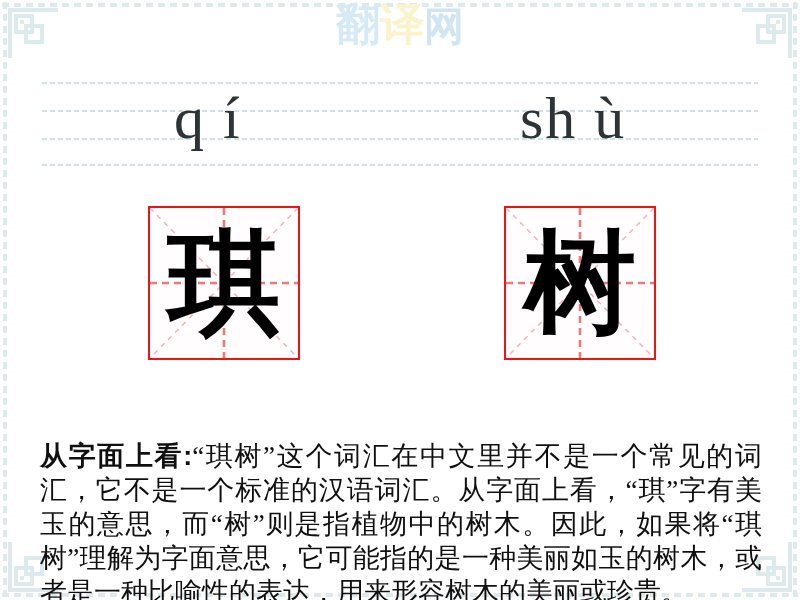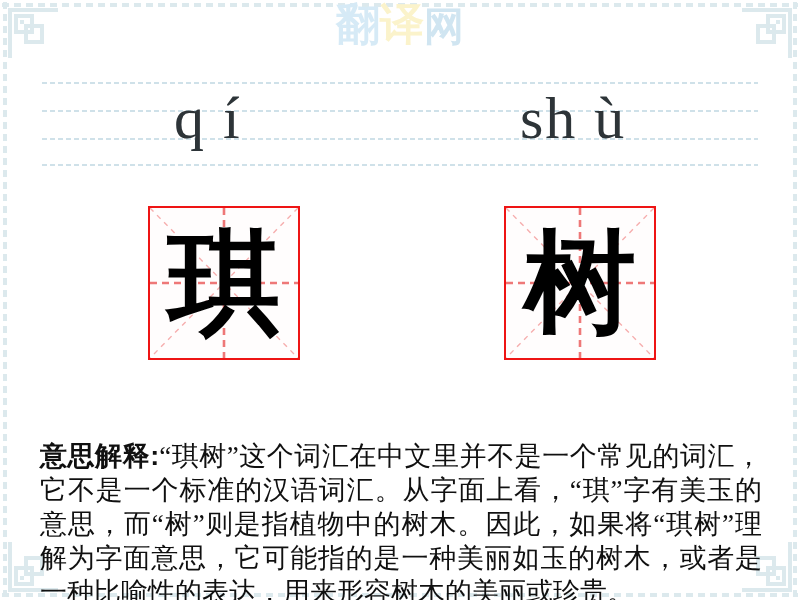--- a/index.html
+++ b/index.html
@@ -146,15 +146,15 @@
   <div class="charbox charbox-2">
     <svg class="grid" viewBox="0 0 148 150" preserveAspectRatio="none">
       <line x1="0" y1="0" x2="148" y2="150" stroke="#f6aeae" stroke-width="1.4" stroke-dasharray="5 5"></line>
       <line x1="148" y1="0" x2="0" y2="150" stroke="#f6aeae" stroke-width="1.4" stroke-dasharray="5 5"></line>
       <line x1="74" y1="0" x2="74" y2="150" stroke="#ee7878" stroke-width="2.6" stroke-dasharray="7 5"></line>
       <line x1="0" y1="75" x2="148" y2="75" stroke="#ee7878" stroke-width="2.6" stroke-dasharray="7 5"></line>
     </svg>
     <span class="glyph">树</span>
   </div>
 
-  <p class="definition"><span class="def-label">意思解释:</span><span>“琪树”这个词汇在中文里并不是一个常见的词汇，它不是一个标准的汉语词汇。从字面上看，“琪”字有美玉的意思，而“树”则是指植物中的树木。因此，如果将“琪树”理解为字面意思，它可能指的是一种美丽如玉的树木，或者是一种比喻性的表达，用来形容树木的美丽或珍贵。</span></p>
+  <p class="definition"><span class="def-label">从字面上看:</span><span>“琪树”这个词汇在中文里并不是一个常见的词汇，它不是一个标准的汉语词汇。从字面上看，“琪”字有美玉的意思，而“树”则是指植物中的树木。因此，如果将“琪树”理解为字面意思，它可能指的是一种美丽如玉的树木，或者是一种比喻性的表达，用来形容树木的美丽或珍贵。</span></p>
 
 </div>
 
 </body></html>

